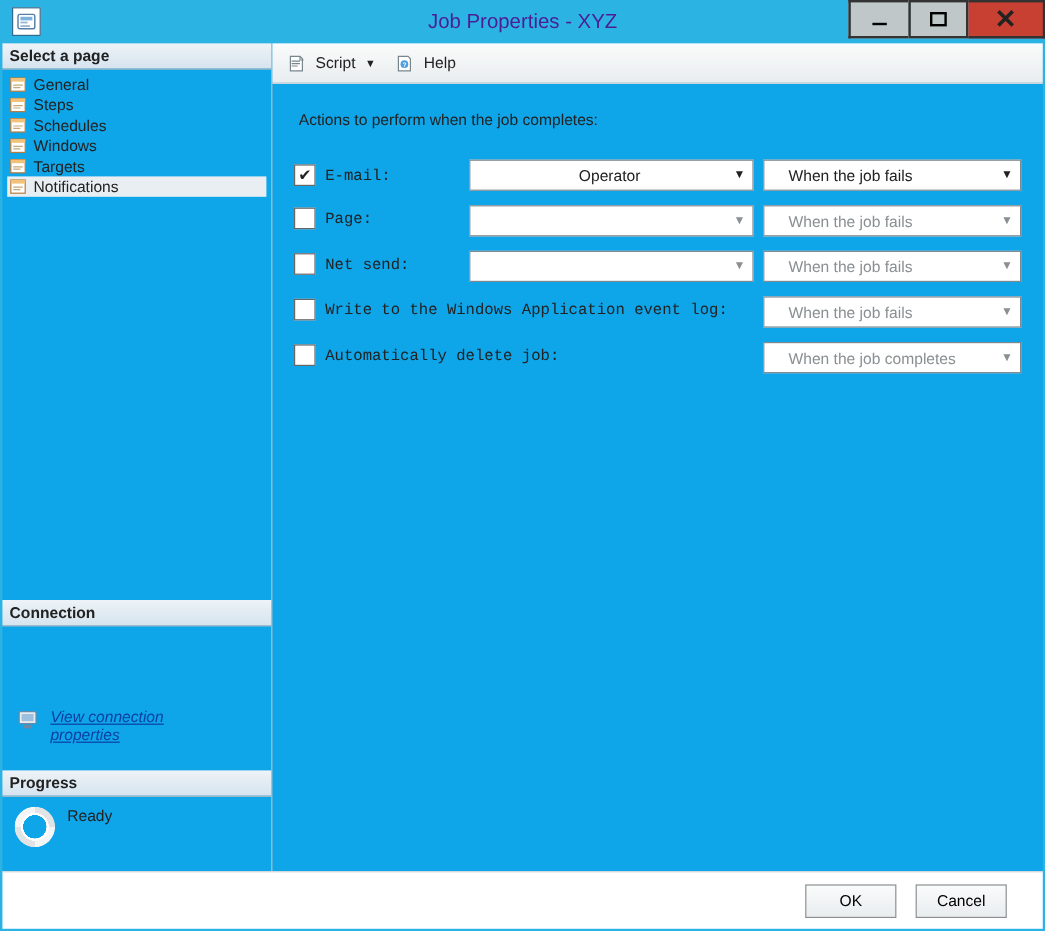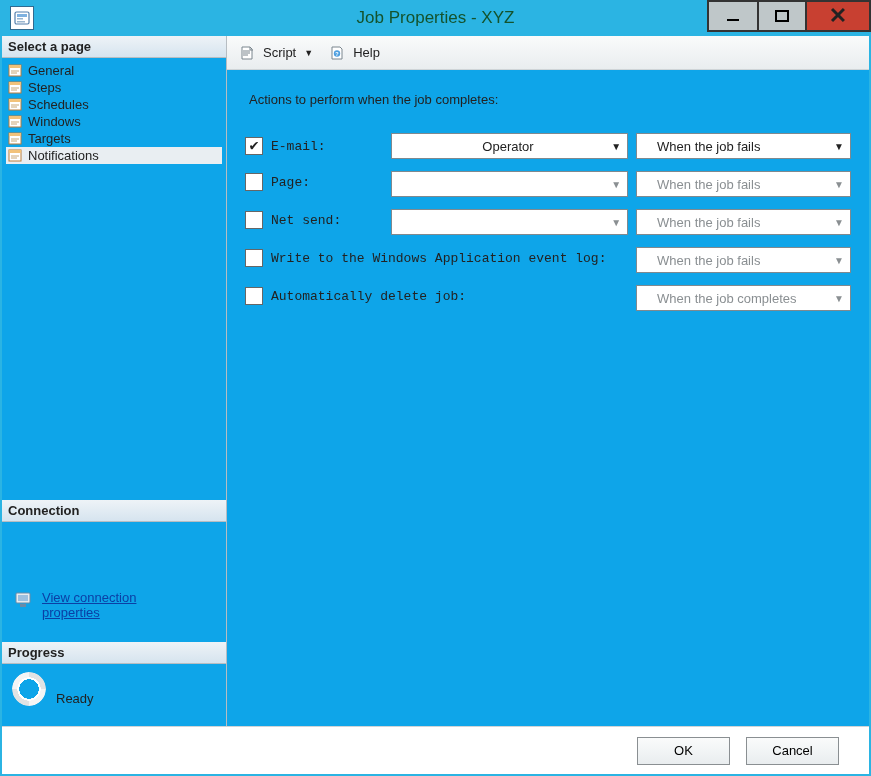--- a/index.html
+++ b/index.html
@@ -24,21 +24,21 @@
       width: 24px; height: 24px;
       margin-left: 10px;
       background: #fff;
       border: 1px solid #316a8f;
       display: flex; align-items: center; justify-content: center;
     }
     .titlebar .title {
       position: absolute; left: 0; right: 0;
       text-align: center;
       font-size: 17px;
-      color: #14532d;
+      color: #4c1d95;
       pointer-events: none;
     }
     .win-controls {
       position: absolute; right: 0; top: 0;
       display: flex;
       height: 36px;
     }
     .win-btn {
       width: 50px; height: 32px;
       border: 2px solid #333;
@@ -91,26 +91,26 @@
       width: 16px; height: 14px; margin-right: 4px;
       display: inline-block;
     }
     .page-icon svg { display: block; }
 
     
     .spacer { flex: 1; }
     .connection-body { padding: 8px 6px; min-height: 120px; }
     .view-conn {
       margin: 60px 6px 12px 6px;
-      display: flex; align-items: flex-start; gap: 8px;
+      display: flex; align-items: flex-start; gap: 8px; font-style: italic;
     }
     .view-conn a { color: #0b3fa5; text-decoration: underline; cursor: pointer; }
     .svr-icon { width: 20px; height: 20px; }
 
-    .progress-body { padding: 8px 6px 20px 10px; display: flex; align-items: flex-end; gap: 10px; }
+    .progress-body { padding: 8px 6px 20px 10px; display: flex; align-items: flex-start; gap: 10px; }
     .spinner {
       width: 34px; height: 34px; border-radius: 50%;
       background:
         radial-gradient(circle at center, #fff 48%, transparent 49%),
         conic-gradient(#e1e3e4 0 90deg, #f4f5f5 90deg 180deg, #e1e3e4 180deg 270deg, #f4f5f5 270deg 360deg);
       -webkit-mask: radial-gradient(circle, transparent 40%, #000 41%);
               mask: radial-gradient(circle, transparent 40%, #000 41%);
     }
 
     
@@ -171,21 +171,21 @@
 
     
     .button-bar {
       border-top: 1px solid #cfd4d7;
       height: 48px;
       display: flex; align-items: center; justify-content: flex-end;
       gap: 16px; padding: 0 30px 0 0;
       background: #fff;
     }
     button.dlg {
-      width: 93px; height: 28px;
+      width: 76px; height: 28px;
       border: 1px solid #8a8f92;
       background: linear-gradient(#fafbfb, #e9edef);
       font-family: inherit; font-size: 13px;
       cursor: pointer;
     }
   </style>
 </head>
 <body>
 
 <div class="titlebar">

